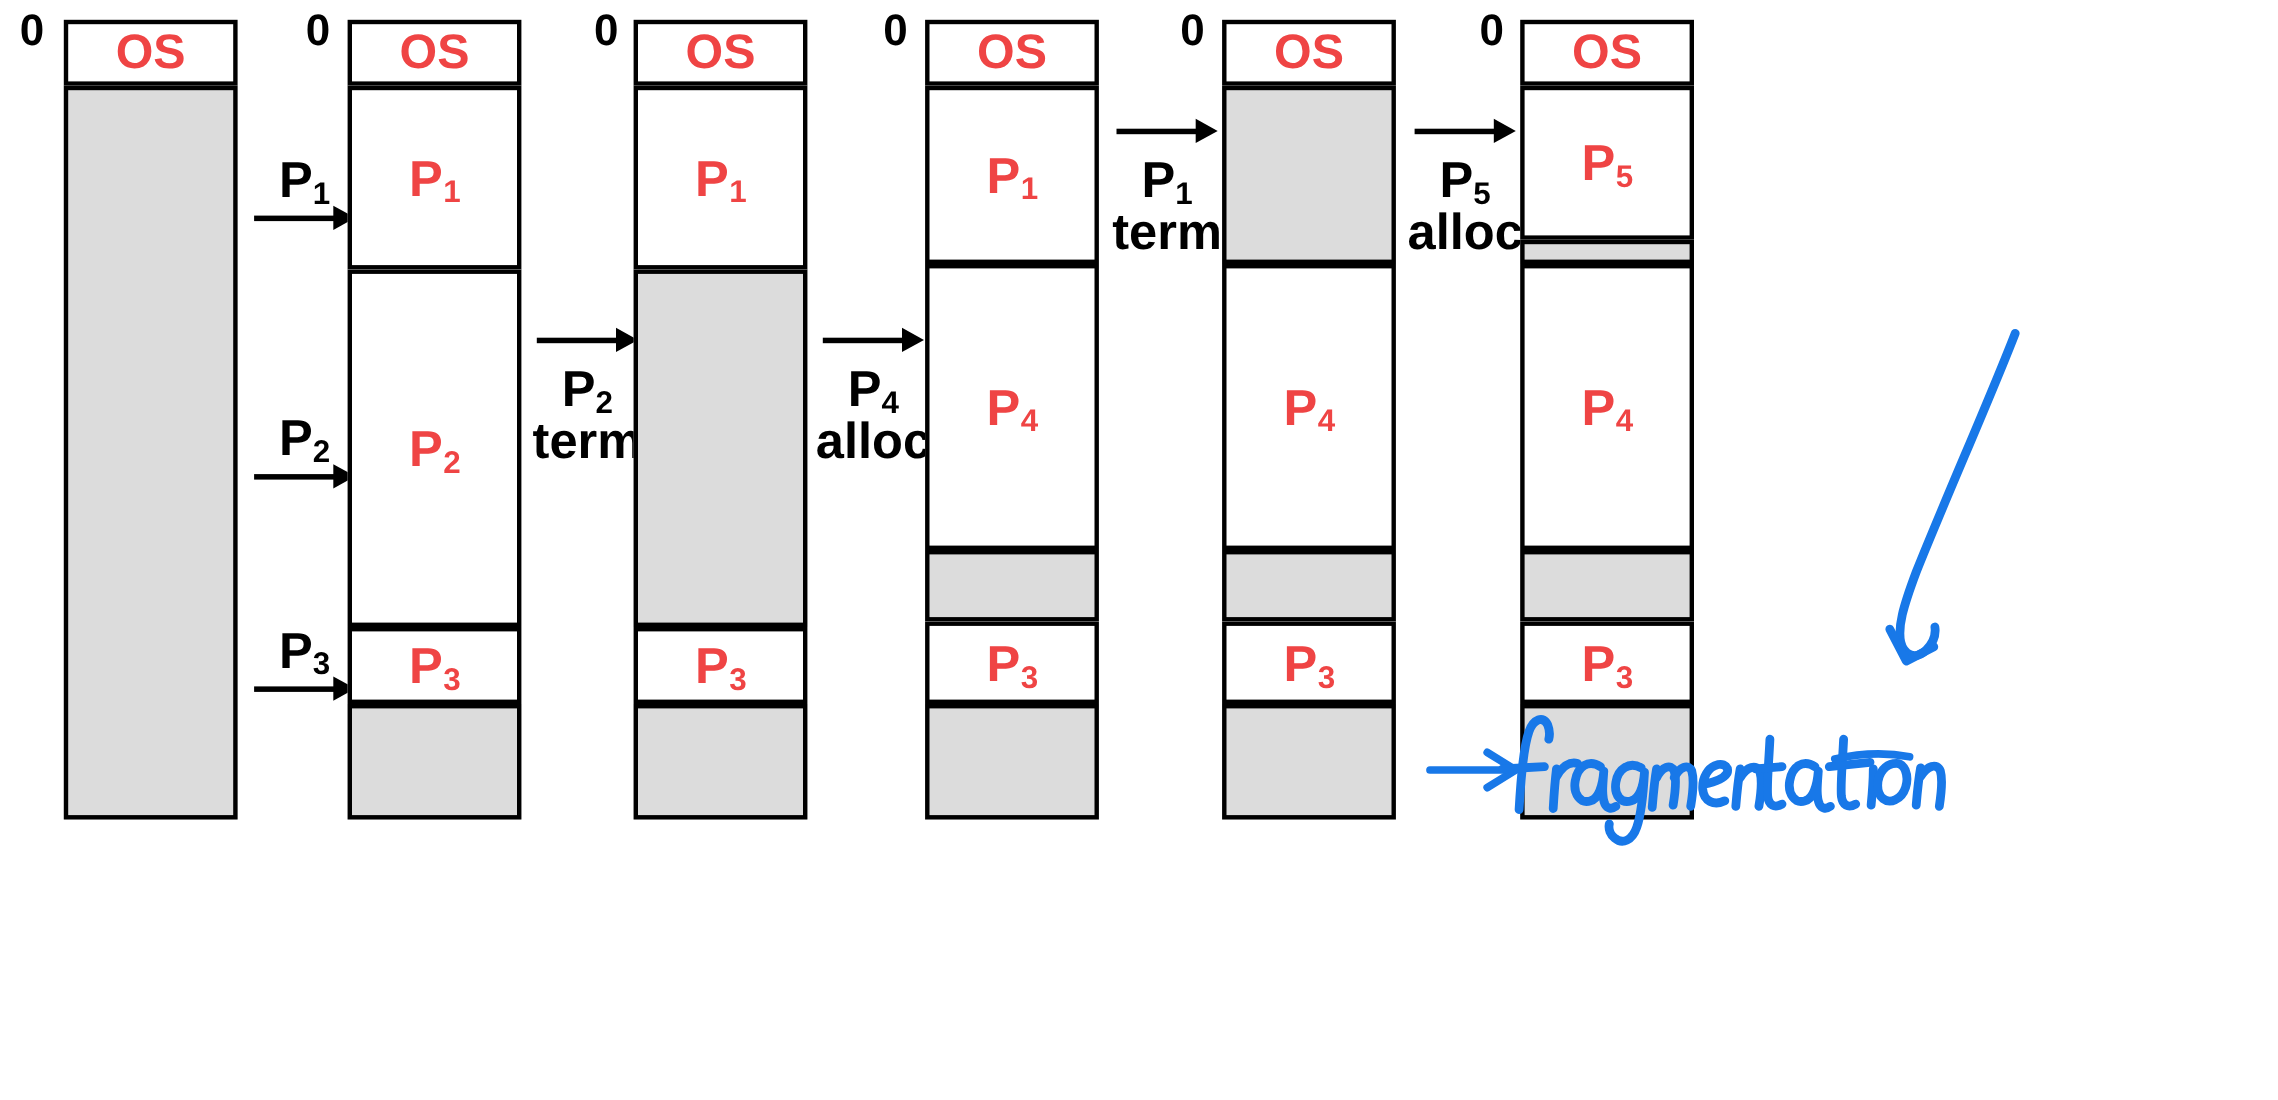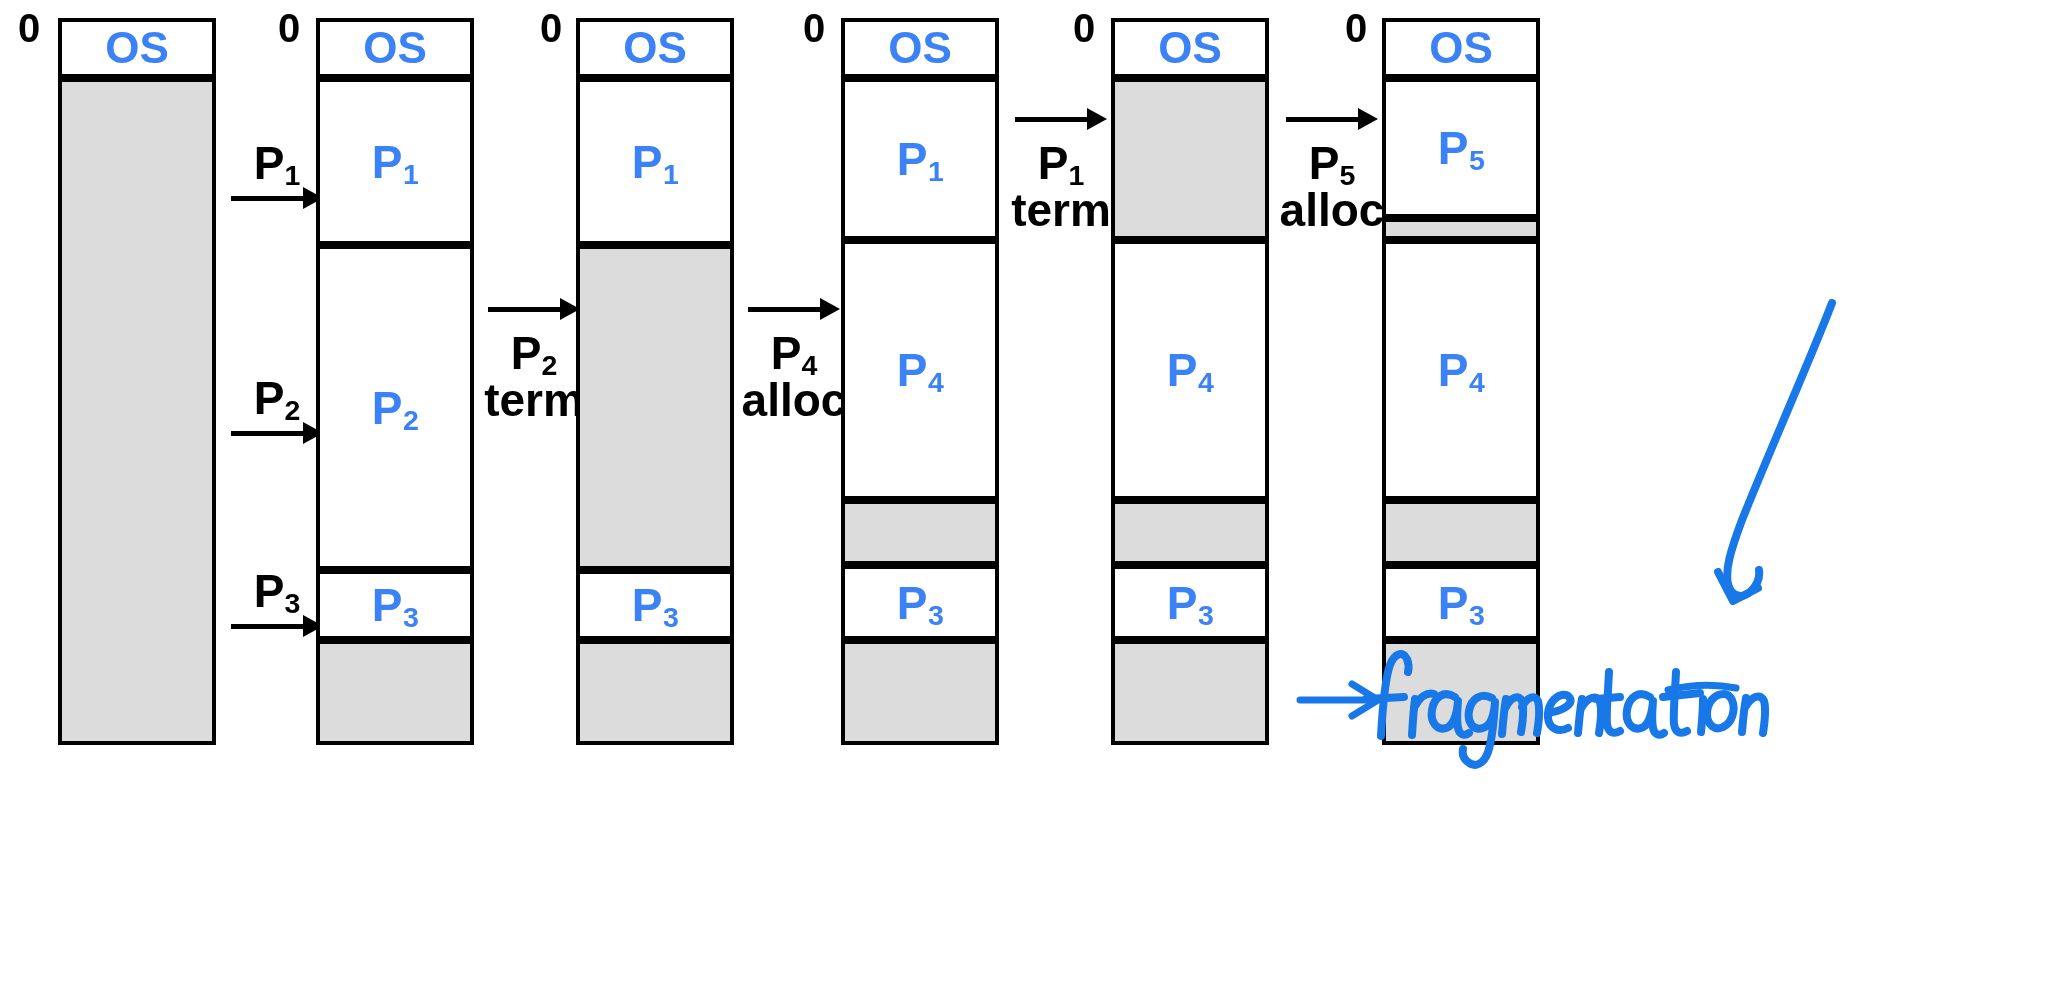--- a/index.html
+++ b/index.html
@@ -14,21 +14,21 @@
 
   
   .col{position:absolute;box-sizing:border-box;}
   .block{
     position:absolute;left:0;right:0;
     box-sizing:border-box;
     border:4px solid #000;
     background:#ffffff;
     display:flex;align-items:center;justify-content:center;
     font-weight:bold;
-    color:#3b82f6;
+    color:#ef4444;
     overflow:hidden;
   }
   .block.free{background:#dcdcdc;}
   .block.os{font-size:44px;}
   .block .plabel{font-size:46px;line-height:1;display:inline-block;white-space:nowrap;}
   .block .plabel sub{font-size:0.62em;vertical-align:baseline;position:relative;top:.22em;left:.02em;}
 
   
   .zero{
     position:absolute;

